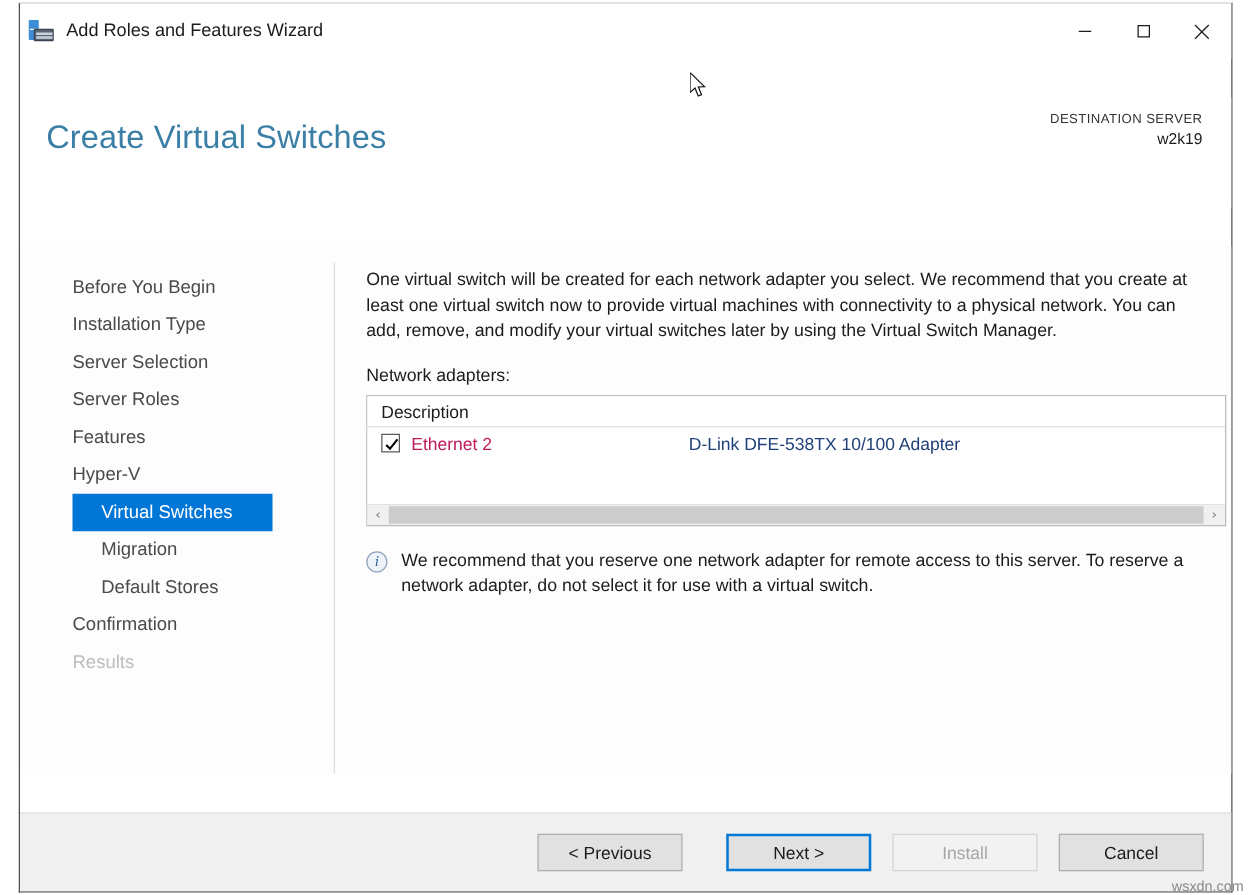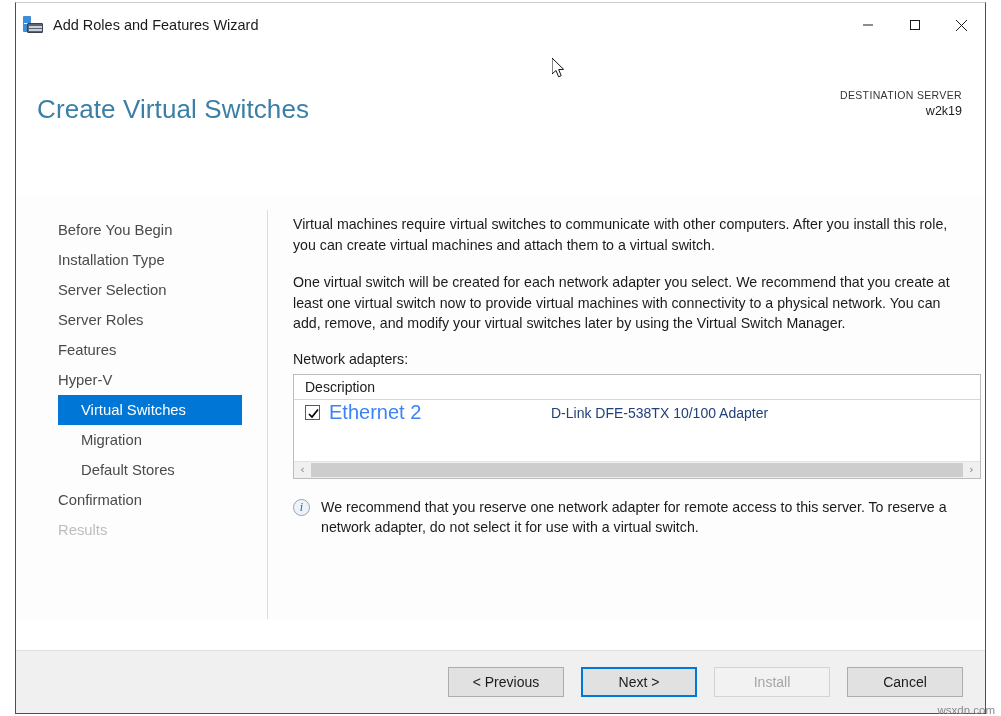--- a/index.html
+++ b/index.html
@@ -139,21 +139,21 @@
     color: #4a4a4a;
     white-space: nowrap;
     cursor: default;
   }
   .nav-item.sub { padding-left: 65px; }
   .nav-item.selected {
     background: #0076d7;
     color: #ffffff;
     margin-left: 42px;
     padding-left: 23px;
-    width: 184px;
+    width: 160px;
   }
   .nav-item.disabled { color: #bdbdbd; }
 
   #nav-divider {
     position: absolute;
     left: 251px; top: 13px;
     width: 1px; height: 499px;
     background: #dcdcdc;
   }
 
@@ -228,22 +228,22 @@
   .chk {
     width: 15px; height: 15px;
     border: 1px solid #5a5a5a;
     background: #ffffff;
     position: relative;
     flex: 0 0 15px;
     margin-right: 9px;
   }
   .chk svg { position: absolute; left: 1px; top: 1px; }
   .row-label {
-    font-size: 20px;
-    color: #3b82f6;
+    font-size: 14px;
+    color: #be185d;
     white-space: nowrap;
   }
 
   
   #hscroll {
     flex: 0 0 17px;
     background: #f0f0f0;
     display: flex;
     align-items: stretch;
     border-top: 1px solid #e2e2e2;
@@ -307,20 +307,21 @@
     font-family: "Liberation Sans", sans-serif;
     color: #1b1b1b;
     background: #e1e1e1;
     border: 1px solid #adadad;
     cursor: default;
     padding: 0;
   }
   .btn.focused {
     border: 2px solid #0078d7;
     background: #e1e1e1;
+    margin-left: 18px;
   }
   .btn.disabled {
     color: #a6a6a6;
     background: #f2f2f2;
     border: 1px solid #d4d4d4;
   }
 
   
   #cursor {
     position: absolute;
@@ -393,21 +394,20 @@
       <div class="nav-item sub">Migration</div>
       <div class="nav-item sub">Default Stores</div>
       <div class="nav-item">Confirmation</div>
       <div class="nav-item disabled">Results</div>
     </div>
 
     <div id="nav-divider"></div>
 
     <div id="main">
 
-      <p class="para">Virtual machines require virtual switches to communicate with other computers. After you install this role, you can create virtual machines and attach them to a virtual switch.</p>
       <p class="para">One virtual switch will be created for each network adapter you select. We recommend that you create at least one virtual switch now to provide virtual machines with connectivity to a physical network. You can add, remove, and modify your virtual switches later by using the Virtual Switch Manager.</p>
 
       <div id="adapters-label">Network adapters:</div>
 
       <div id="adapter-table">
         <div id="table-head">
           <div class="th desc">Description</div>
         </div>
 
         <div id="table-body">

